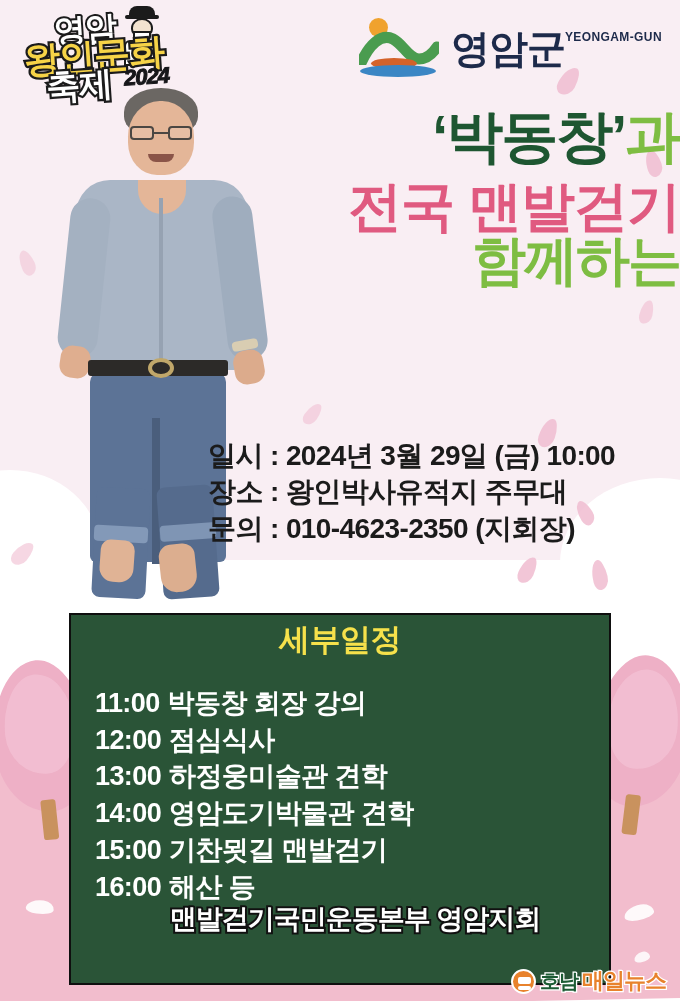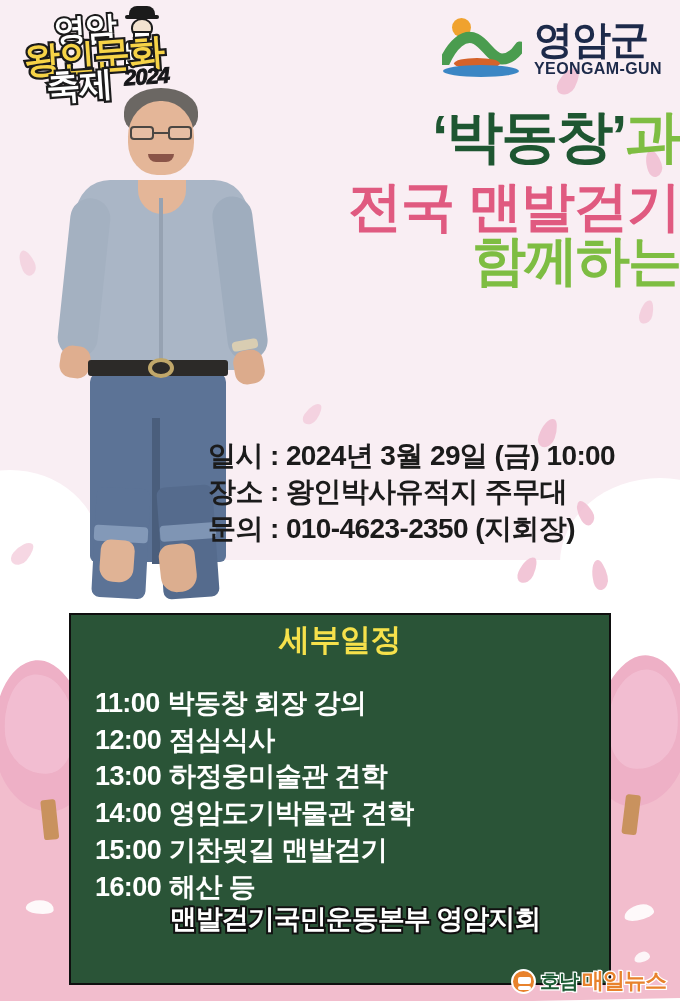--- a/index.html
+++ b/index.html
@@ -135,26 +135,26 @@
   }
   .gun-hill svg{display:block;}
   .gun-orange{
     position:absolute;left:16px;top:42px;width:46px;height:11px;
     background:#d4622a;border-radius:50%;
   }
   .gun-blue{
     position:absolute;left:5px;top:49px;width:76px;height:12px;
     background:#3b86c4;border-radius:50%;
   }
-  .gun-words{display:flex;flex-direction:column;line-height:1;}
+  .gun-words{display:flex;flex-direction:row;line-height:1;}
   .gun-kr{
     font-size:39px;font-weight:900;color:#1d2a4a;letter-spacing:-1px;
   }
   .gun-en{
-    font-size:16px;font-weight:900;color:#1d2a4a;letter-spacing:.4px;
+    font-size:12px;font-weight:900;color:#1d2a4a;letter-spacing:.4px;
     margin-top:2px;
   }
 
   
   .person{
     position:absolute;left:56px;top:88px;width:210px;height:510px;z-index:5;
   }
   .p-hair{
     position:absolute;left:68px;top:0px;width:74px;height:48px;
     background:#6b6763;border-radius:50% 50% 40% 40%;

